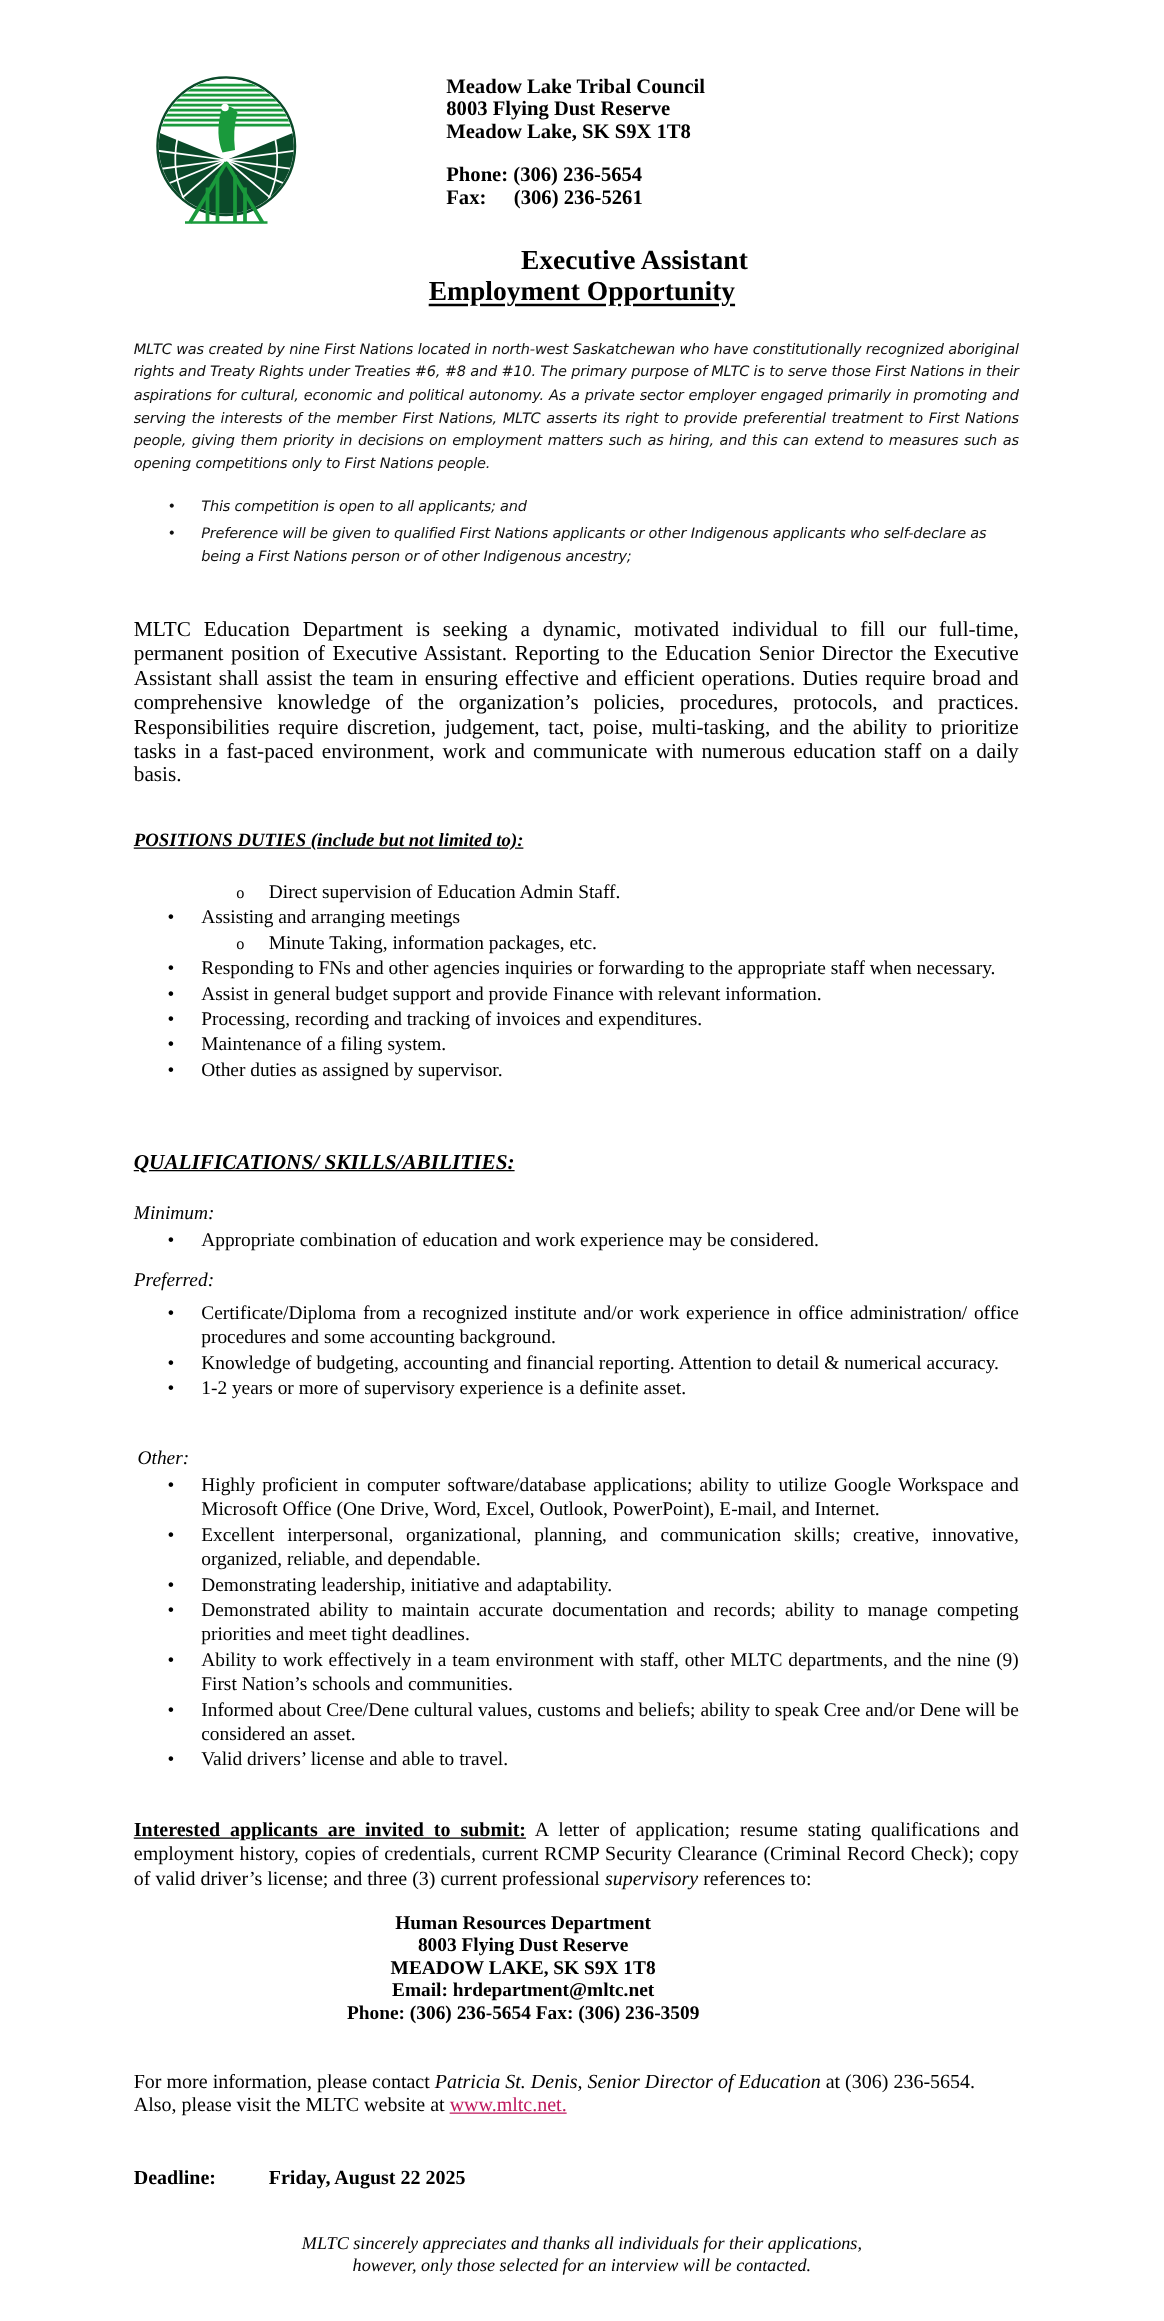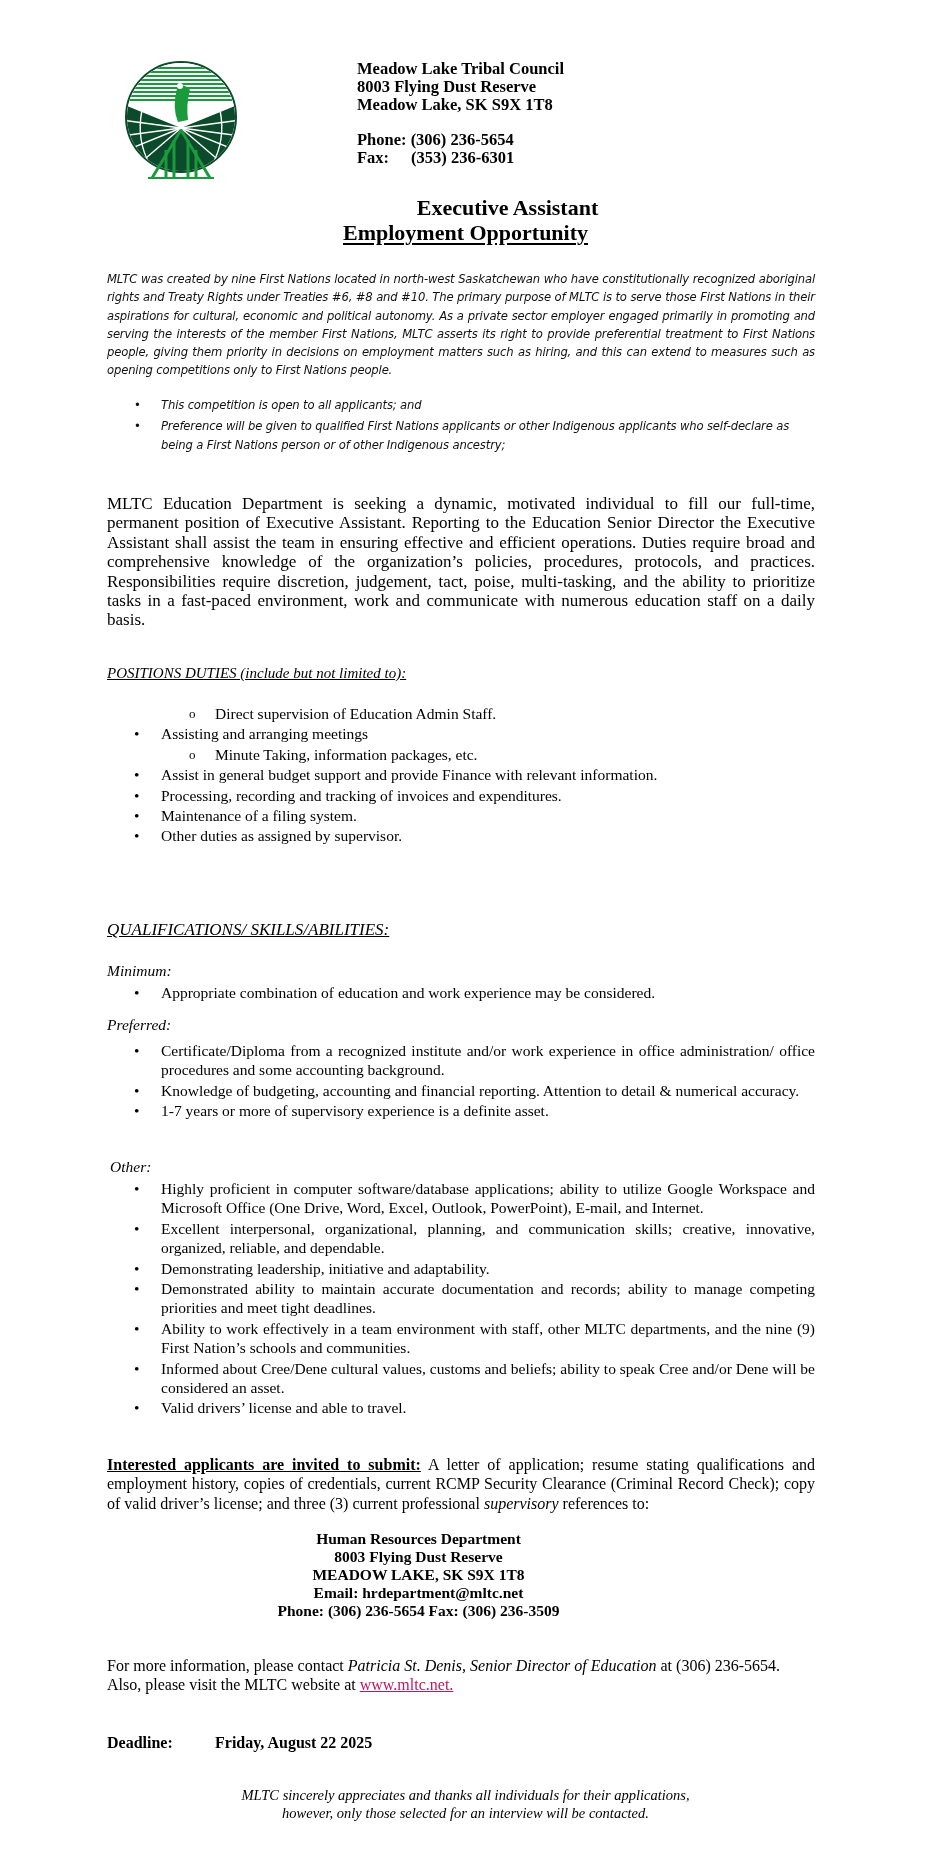--- a/index.html
+++ b/index.html
@@ -10,21 +10,21 @@
   .header-block .fax-val { display:inline-block; margin-left:22px; }
   .title { position:absolute; left:0; width:931px; text-align:center; font-weight:bold; font-size:22px; }
   .title.t1 { top:195px;margin-left:42px; }
   .title.t2 { top:220px; text-decoration:underline; text-decoration-thickness:2px; text-underline-offset:3px; }
   .intro { position:absolute; left:107px; width:708px; top:270px; font-family:"DejaVu Sans", sans-serif; font-style:italic; font-size:11.6px; line-height:18.3px; text-align:justify; color:#111; letter-spacing:-0.15px; }
   .intro-list { position:absolute; left:107px; width:708px; top:396px; margin:0; padding:0; list-style:none; font-family:"DejaVu Sans", sans-serif; font-style:italic; font-size:11.6px; line-height:18.3px; color:#111; letter-spacing:-0.15px; }
   .intro-list li { position:relative; padding-left:54px; margin-bottom:3px; }
   .intro-list li::before { content:"•"; position:absolute; left:27px; font-style:normal; }
   .para { position:absolute; left:107px; width:708px; font-size:17px; line-height:19.4px; text-align:justify; }
   .p-main { top:494px; }
-  .section-head { position:absolute; left:107px; font-weight:normal; font-style:italic; text-decoration:underline; }
+  .section-head { position:absolute; left:107px; font-weight:bold; font-style:italic; text-decoration:underline; }
   .sh-duties { top:665px; font-size:15px; }
   .sh-quals { top:920px; font-size:17px; }
   ul.blist { position:absolute; left:107px; width:708px; margin:0; padding:0; list-style:none; font-size:15.5px; line-height:19.4px; }
   ul.blist > li { position:relative; padding-left:54px; text-align:justify; margin-bottom:1px; }
   ul.blist > li::before { content:"•"; position:absolute; left:27px; }
   ul.blist li.sub { padding-left:108px; }
   ul.blist li.sub::before { content:"o"; left:82px; font-size:13px; }
   .duties { top:704px; }
   .sublabel { position:absolute; left:107px; font-style:italic; font-size:15.5px; }
   .lbl-min { top:962px; }
@@ -95,57 +95,58 @@
     <line x1="26" y1="118" x2="92" y2="118" stroke="#1a9a3c" stroke-width="2"></line>
   </svg>
 </div>
 
 <div class="header-block">
   <div>Meadow Lake Tribal Council</div>
   <div>8003 Flying Dust Reserve</div>
   <div>Meadow Lake, SK   S9X 1T8</div>
   <div class="gap"></div>
   <div>Phone: (306) 236-5654</div>
-  <div><span>Fax:</span><span class="fax-val">(353) 236-6301</span></div>
+  <div><span>Fax:</span><span class="fax-val">(306) 236-5261</span></div>
 </div>
 
 <div class="title t1">Executive Assistant</div>
 <div class="title t2">Employment Opportunity</div>
 
 <div class="intro">MLTC was created by nine First Nations located in north-west Saskatchewan who have constitutionally recognized aboriginal rights and Treaty Rights under Treaties #6, #8 and #10. The primary purpose of MLTC is to serve those First Nations in their aspirations for cultural, economic and political autonomy. As a private sector employer engaged primarily in promoting and serving the interests of the member First Nations, MLTC asserts its right to provide preferential treatment to First Nations people, giving them priority in decisions on employment matters such as hiring, and this can extend to measures such as opening competitions only to First Nations people.</div>
 <ul class="intro-list">
   <li>This competition is open to all applicants; and</li>
   <li>Preference will be given to qualified First Nations applicants or other Indigenous applicants who self-declare as being a First Nations person or of other Indigenous ancestry;</li>
 </ul>
 
 <div class="para p-main">MLTC Education Department is seeking a dynamic, motivated individual to fill our full-time, permanent position of Executive Assistant. Reporting to the Education Senior Director the Executive Assistant shall assist the team in ensuring effective and efficient operations. Duties require broad and comprehensive knowledge of the organization’s policies, procedures, protocols, and practices. Responsibilities require discretion, judgement, tact, poise, multi-tasking, and the ability to prioritize tasks in a fast-paced environment, work and communicate with numerous education staff on a daily basis.</div>
 
 <div class="section-head sh-duties">POSITIONS DUTIES (include but not limited to):</div>
 <ul class="blist duties">
   <li class="sub">Direct supervision of Education Admin Staff.</li>
   <li>Assisting and arranging meetings</li>
   <li class="sub">Minute Taking, information packages, etc.</li>
+  <li>Responding to FNs and other agencies inquiries or forwarding to the appropriate staff when necessary.</li>
   <li>Assist in general budget support and provide Finance with relevant information.</li>
   <li>Processing, recording and tracking of invoices and expenditures.</li>
   <li>Maintenance of a filing system.</li>
   <li>Other duties as assigned by supervisor.</li>
 </ul>
 
 <div class="section-head sh-quals">QUALIFICATIONS/ SKILLS/ABILITIES:</div>
 
 <div class="sublabel lbl-min">Minimum:</div>
 <ul class="blist min-list">
   <li>Appropriate combination of education and work experience may be considered.</li>
 </ul>
 
 <div class="sublabel lbl-pref">Preferred:</div>
 <ul class="blist pref-list">
   <li>Certificate/Diploma from a recognized institute and/or work experience in office administration/ office procedures and some accounting background.</li>
   <li>Knowledge of budgeting, accounting and financial reporting. Attention to detail &amp; numerical accuracy.</li>
-  <li>1-7 years or more of supervisory experience is a definite asset.</li>
+  <li>1-2 years or more of supervisory experience is a definite asset.</li>
 </ul>
 
 <div class="sublabel lbl-other">Other:</div>
 <ul class="blist other-list">
   <li>Highly proficient in computer software/database applications; ability to utilize Google Workspace and Microsoft Office (One Drive, Word, Excel, Outlook, PowerPoint), E-mail, and Internet.</li>
   <li>Excellent interpersonal, organizational, planning, and communication skills; creative, innovative, organized, reliable, and dependable.</li>
   <li>Demonstrating leadership, initiative and adaptability.</li>
   <li>Demonstrated ability to maintain accurate documentation and records; ability to manage competing priorities and meet tight deadlines.</li>
   <li>Ability to work effectively in a team environment with staff, other MLTC departments, and the nine (9) First Nation’s schools and communities.</li>
   <li>Informed about Cree/Dene cultural values, customs and beliefs; ability to speak Cree and/or Dene will be considered an asset.</li>

